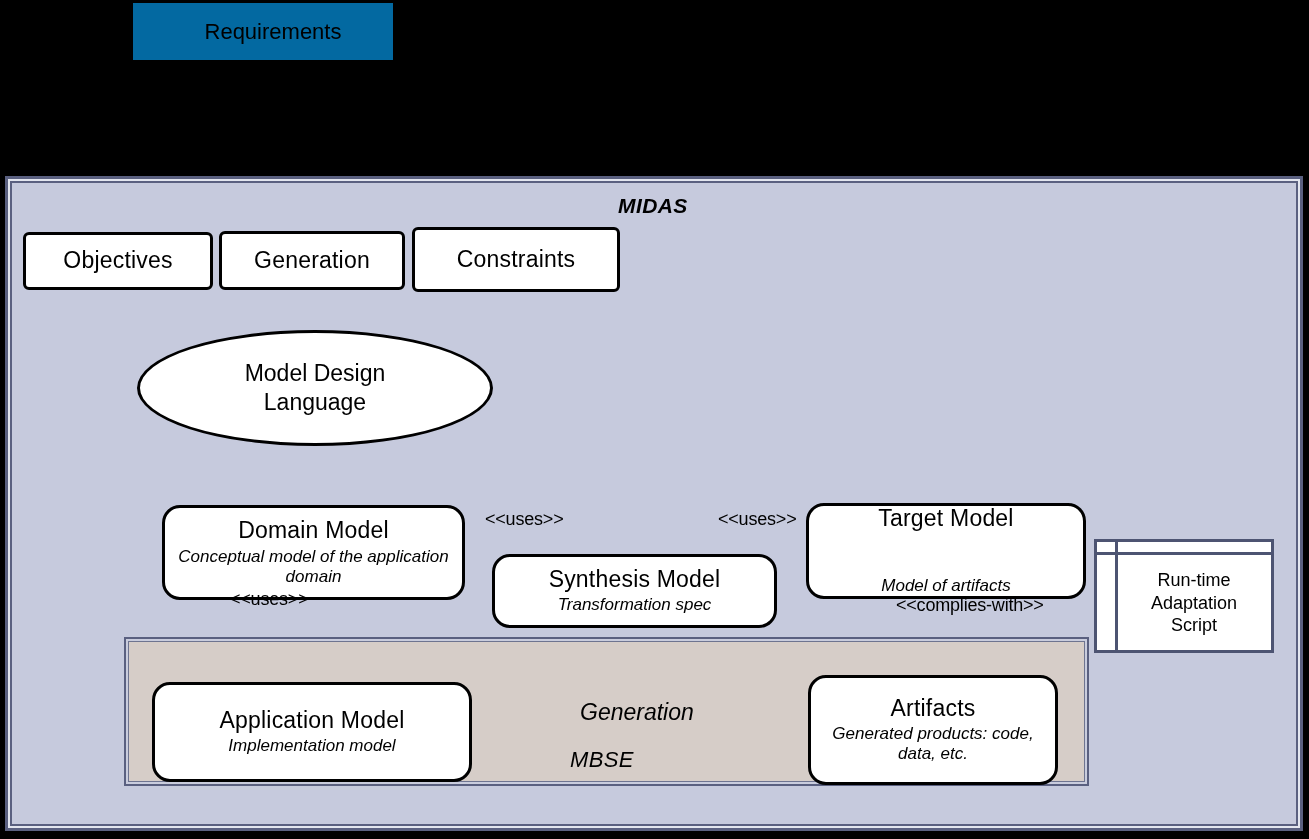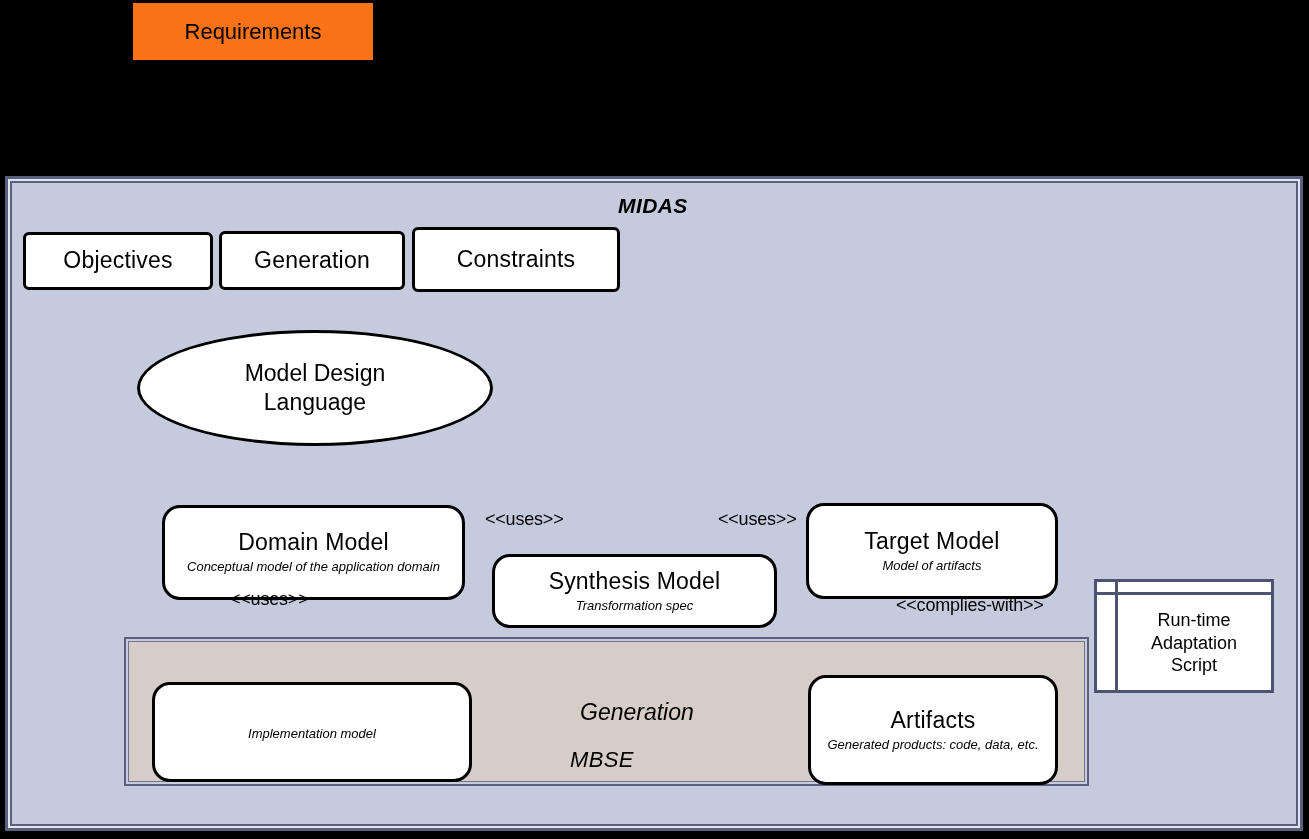--- a/index.html
+++ b/index.html
@@ -32,50 +32,50 @@
   .mbse-label{left:570px;top:747px;font-size:22px;}
 
   
   .node{
     position:absolute;background:#fff;border:3.5px solid #000;
     box-sizing:border-box;display:flex;flex-direction:column;
     align-items:center;justify-content:center;text-align:center;
     color:#000;line-height:1.12;
   }
   .node .title{font-size:23px;letter-spacing:.2px;}
-  .node .sub{font-size:13px;font-style:italic;margin-top:3px;padding:0 8px;line-height:1.18;}
+  .node .sub{font-size:17px;font-style:italic;margin-top:3px;padding:0 8px;line-height:1.18;}
   .rounded{border-radius:6px;}
   .rounded-lg{border-radius:18px;margin-top:20px;}
 
   .req-box{
     position:absolute;left:133px;top:3px;width:240px;height:57px;
-    background:#f97316;border:none;display:flex;align-items:center;justify-content:center;
-    font-size:22px;color:#000;
+    background:#0369a1;border:none;display:flex;align-items:center;justify-content:center;
+    font-size:22px;color:#000;padding-left:20px;
   }
 
   .ellipse{
     position:absolute;left:137px;top:330px;width:350px;height:110px;
     background:#fff;border:3.5px solid #000;border-radius:50%;
     display:flex;flex-direction:column;align-items:center;justify-content:center;
     font-size:23px;line-height:1.25;color:#000;text-align:center;
   }
 
   
   .n-objectives{left:23px;top:232px;width:190px;height:58px;}
   .n-intentions{left:219px;top:231px;width:186px;height:59px;}
   .n-constraints{left:412px;top:227px;width:208px;height:65px;}
   .n-domain{left:162px;top:485px;width:303px;height:95px;}
   .n-synth{left:492px;top:534px;width:285px;height:74px;}
-  .n-target{left:806px;top:483px;width:252px;height:96px;}
+  .n-target{left:806px;top:483px;width:280px;height:96px;justify-content:space-between;}
   .n-app{left:152px;top:662px;width:320px;height:100px;}
   .n-artifacts{left:808px;top:655px;width:250px;height:110px;}
 
   
   .script-box{
-    position:absolute;left:1094px;top:579px;width:180px;height:114px;
+    position:absolute;left:1094px;top:539px;width:180px;height:114px;
     background:#fff;border:3px solid #4d5472;box-sizing:border-box;
   }
   .script-box .band-top{
     position:absolute;left:0;top:10px;width:100%;height:3px;background:#4d5472;
   }
   .script-box .band-left{
     position:absolute;left:18px;top:0;width:3px;height:100%;background:#4d5472;
   }
   .script-box .script-text{
     position:absolute;left:24px;right:4px;top:16px;bottom:2px;
@@ -219,20 +219,21 @@
     <div class="title">Synthesis Model</div>
     <div class="sub">Transformation spec</div>
   </div>
 
   <div class="node rounded-lg n-target">
     <div class="title">Target Model</div>
     <div class="sub">Model of artifacts</div>
   </div>
 
   <div class="node rounded-lg n-app">
+    <div class="title">Application Model</div>
     <div class="sub">Implementation model</div>
   </div>
 
   <div class="node rounded-lg n-artifacts">
     <div class="title">Artifacts</div>
     <div class="sub">Generated products: code, data, etc.</div>
   </div>
 
   <div class="script-box">
     <div class="band-top"></div>

